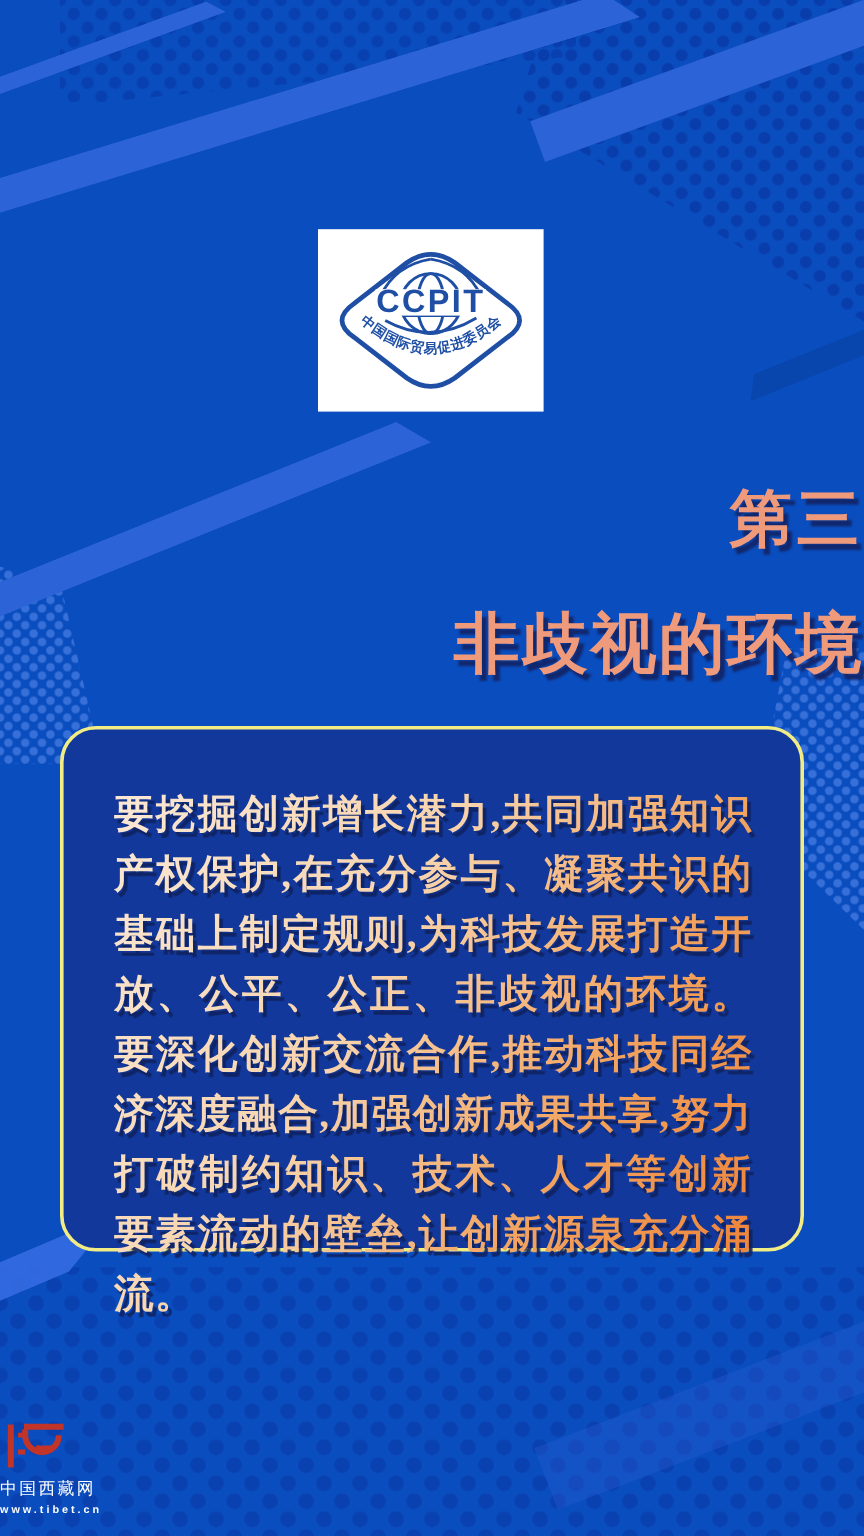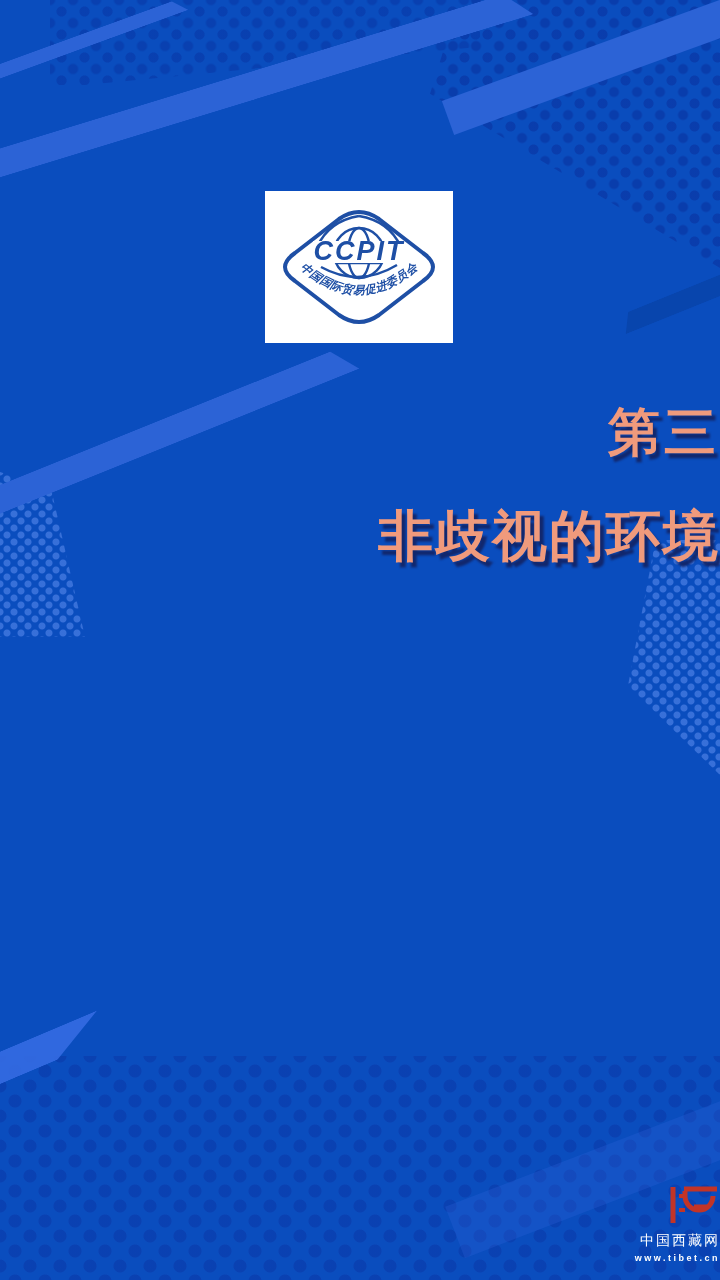--- a/index.html
+++ b/index.html
@@ -44,40 +44,40 @@
     clip-path:polygon(0 0,100% 0,100% 55%,8% 100%,0 100%);}
   .d-topright{left:430px;top:0;width:290px;height:335px;
     clip-path:polygon(10% 0,100% 0,100% 80%,0 28%);}
   .d-leftmid{left:0;top:472px;width:85px;height:165px;
     clip-path:polygon(0 0,60% 10%,100% 100%,0 100%);}
   .d-rightmid{left:628px;top:540px;width:92px;height:235px;
     clip-path:polygon(30% 0,100% 0,100% 100%,0 62%);}
   .d-bottom{left:0;top:1056px;width:720px;height:224px;}
   
   .ccpit-card{position:absolute;left:265px;top:191px;width:188px;height:152px;
-    background:#ffffff;display:flex;align-items:center;justify-content:center;font-style:italic;}
+    background:#ffffff;display:flex;align-items:center;justify-content:center;}
   
   .kicker,.title{position:absolute;left:0;width:720px;text-align:right;
     font-weight:bold;color:#f09a7c;
     filter:drop-shadow(4px 5px 1px rgba(18,37,104,.95));}
   .kicker{top:398px;font-size:52px;letter-spacing:4px;}
   .title{top:500px;font-size:55px;letter-spacing:2px;}
   
   .quote-box{position:absolute;left:50px;top:605px;width:620px;height:438px;
     box-sizing:border-box;background:#12389b;border:3px solid #f2ec85;
     border-radius:30px;padding:46px 40px 0 42px;}
   .quote-text{
     font-family:"Liberation Serif",serif;font-weight:bold;
     font-size:33px;line-height:50px;letter-spacing:1px;text-align:justify;
     background:linear-gradient(118deg,#fae8d6 0%,#f7d4ae 38%,#f2a35f 70%,#ee7f33 100%);
     -webkit-background-clip:text;background-clip:text;color:transparent;
     filter:drop-shadow(3px 4px 0 rgba(16,34,96,.9));}
   
   .footer{position:absolute;left:0;top:1182px;width:720px;
-    display:flex;flex-direction:column;align-items:flex-end;}
+    display:flex;flex-direction:column;align-items:flex-start;}
   .site-name{margin-top:4px;color:#ffffff;font-size:14px;letter-spacing:2px;}
   .site-url{margin-top:3px;color:#ffffff;font-size:9px;font-weight:bold;letter-spacing:2.5px;}
 </style>
 </head>
 <body>
 
 <div class="stage">
 
   <div class="dots dots-dark-sm d-topband"></div>
   <div class="dots dots-dark-sm d-topright"></div>
@@ -111,20 +111,23 @@
       <path id="orgArc" d="M 38 80 Q 94 126 150 80" fill="none"></path>
       <text font-size="11.5" fill="#1e4fa5" letter-spacing="0.5" font-family="Liberation Sans, sans-serif" font-weight="bold">
         <textPath href="#orgArc" startOffset="50%" text-anchor="middle">中国国际贸易促进委员会</textPath>
       </text>
     </svg>
   </div>
 
   <div class="kicker">第三</div>
   <div class="title">非歧视的环境</div>
 
+  <div class="quote-box">
+    <div class="quote-text">要挖掘创新增长潜力,共同加强知识产权保护,在充分参与、凝聚共识的基础上制定规则,为科技发展打造开放、公平、公正、非歧视的环境。要深化创新交流合作,推动科技同经济深度融合,加强创新成果共享,努力打破制约知识、技术、人才等创新要素流动的壁垒,让创新源泉充分涌流。</div>
+  </div>
 
   <div class="footer">
     <svg width="56" height="46" viewBox="0 0 56 46">
       <g stroke="#c23427" fill="none">
         <path d="M 9 5 V 41" stroke-width="5"></path>
         <path d="M 15 14 H 21" stroke-width="4"></path>
         <path d="M 15 28 H 21" stroke-width="4"></path>
         <path d="M 20 7 H 53" stroke-width="5"></path>
         <path d="M 49 14 A 14 14 0 1 1 21 14" stroke-width="5"></path>
         <path d="M 21 14 V 9" stroke-width="5"></path>

